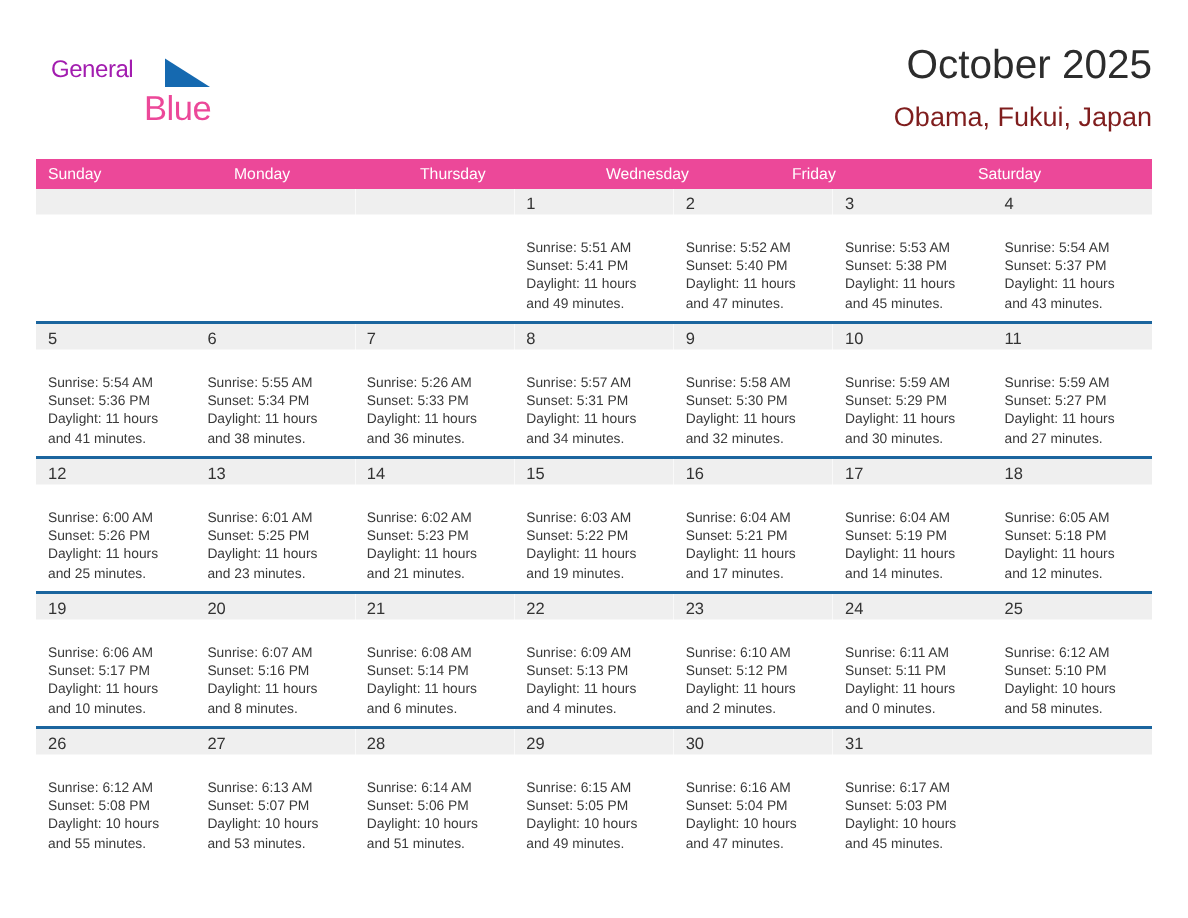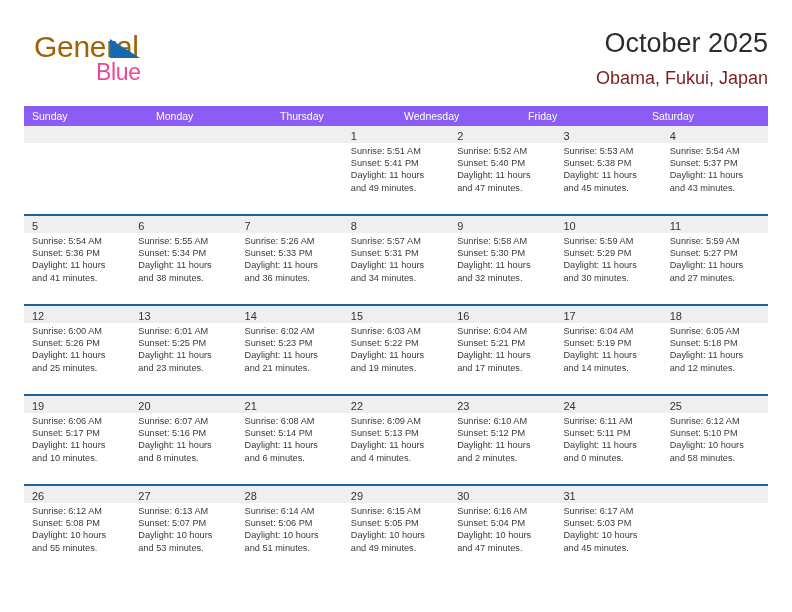--- a/index.html
+++ b/index.html
@@ -29,22 +29,22 @@
     position: absolute;
     left: 10px;
     top: 8px;
     width: 130px;
     height: 56px;
   }
   .logo-general {
     position: absolute;
     left: 0;
     top: 0;
-    font-size: 30px;
-    color: #a16207;
+    font-size: 16px;
+    color: #a21caf;
     letter-spacing: -0.3px;
     line-height: 26px;
     font-family: "Liberation Sans", sans-serif;
   }
   .logo-triangle {
     position: absolute;
     left: 76px;
     top: 5px;
     width: 0;
     height: 0;
@@ -87,21 +87,21 @@
   
   .calendar {
     position: absolute;
     left: 24px;
     top: 106px;
     width: 744px;
   }
   .dow-row {
     display: flex;
     width: 100%;
-    background: #8b5cf6;
+    background: #ec4899;
     height: 20px;
   }
   .dow {
     flex: 1 1 0;
     color: #ffffff;
     font-size: 10.5px;
     line-height: 20px;
     padding-left: 8px;
     white-space: nowrap;
     overflow: hidden;
@@ -127,21 +127,21 @@
     height: 17px;
     background: #efefef;
     padding-left: 8px;
   }
   .daynum {
     font-size: 11px;
     color: #333333;
     line-height: 17px;
   }
   .daybody {
-    padding: 2px 6px 0 8px;
+    padding: 16px 6px 0 8px;
   }
   .dayline {
     font-size: 9.2px;
     color: #3a3a3a;
     line-height: 12.2px;
     white-space: nowrap;
   }
 </style>
 </head>
 <body>

